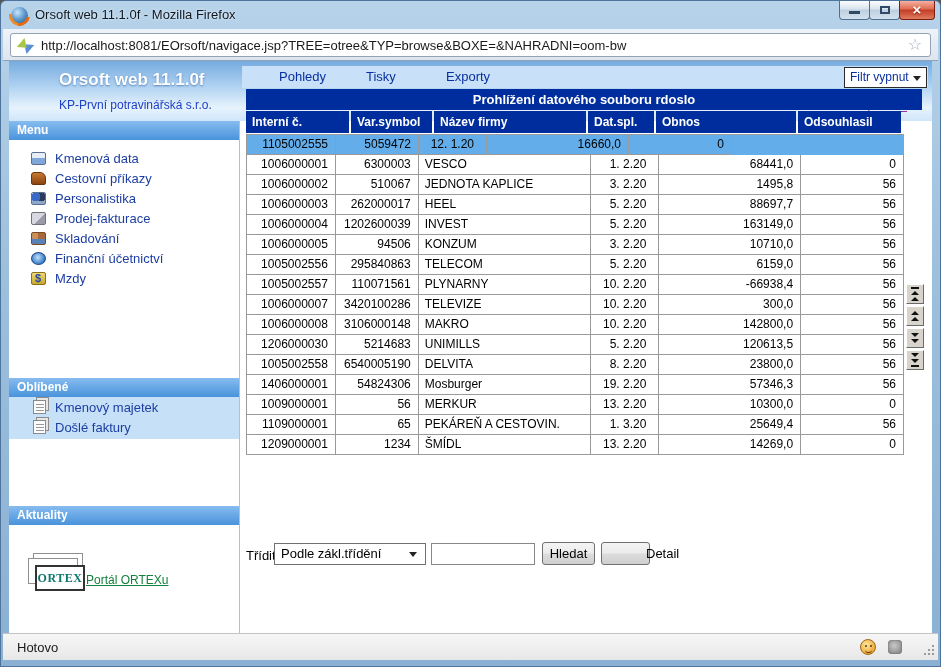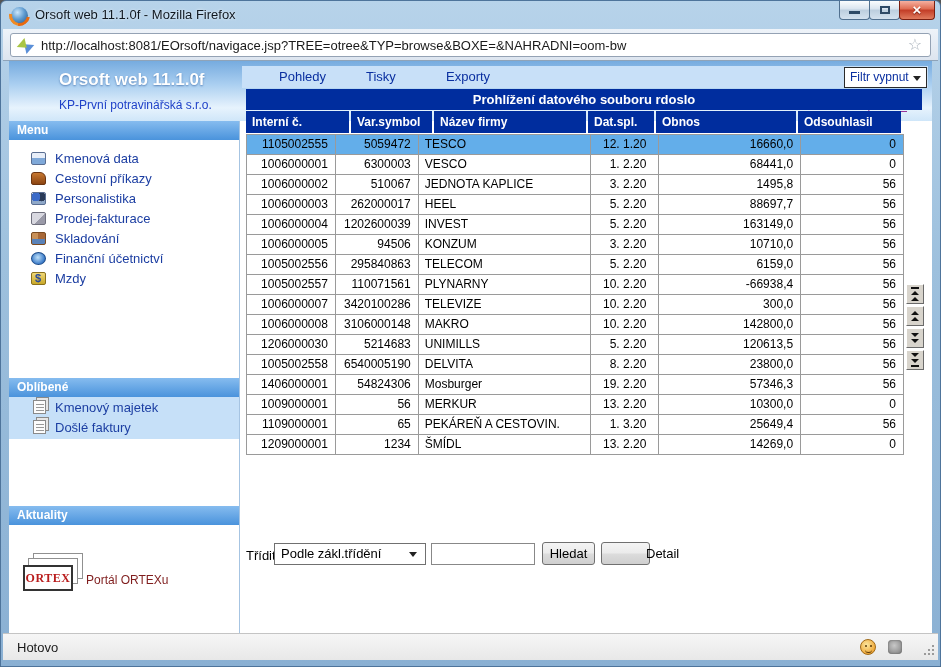--- a/index.html
+++ b/index.html
@@ -72,23 +72,23 @@
   .fav-zone { position:absolute; left:0; right:0; top:276px; height:42px; background:#C6E0F8; }
   .f-item { display:flex; align-items:center; height:20px; padding-left:24px; cursor:pointer; }
   .f-item span.lbl { font-size:13px; color:#1C3EA2; }
   .doc-icon { width:13px; height:14px; margin-right:9px; flex:none; background:#FCFCFC; border:1px solid #8A8A8A;
     box-shadow:3px -3px 0 -1px #E6E6E6, 3px -3px 0 0 #8A8A8A; position:relative; }
   .doc-icon::before { content:""; position:absolute; left:2px; top:3px; width:8px; height:1px; background:#999;
     box-shadow:0 3px 0 #999, 0 6px 0 #999; }
   .ortex-logo { position:absolute; left:14px; top:432px; width:60px; height:38px; cursor:pointer; }
   .ortex-page { position:absolute; width:50px; height:26px; background:#fff; border:1px solid #909090; }
   .op1 { right:0; top:0; } .op2 { right:5px; top:5px; } 
-  .op3 { left:0; bottom:0; border:2px solid #333; display:flex; align-items:center; justify-content:center;
-    font-family:"Liberation Serif",serif; font-weight:bold; font-size:12px; letter-spacing:.5px; color:#b91c1c;text-align:center; }
-  .portal-link { position:absolute; left:77px; top:452px; font-size:12px; color:#7f1d1d; cursor:pointer; }
+  .op3 { left:12px; bottom:0; border:2px solid #333; display:flex; align-items:center; justify-content:center;
+    font-family:"Liberation Serif",serif; font-weight:bold; font-size:12px; letter-spacing:.5px; color:#0f766e;text-align:center; }
+  .portal-link { position:absolute; left:77px; top:452px; font-size:12px; color:#15803d; text-decoration:underline; cursor:pointer; }
   
   .main { position:absolute; left:233px; top:0px; width:686px; height:512px; }
   .toolbar { position:absolute; left:0; right:0; top:5px; height:22px; background:#C8E0F8; }
   .tb-item { position:absolute; top:0; height:22px; line-height:22px; font-size:13px; color:#0A2FA0; cursor:pointer; }
   .filter-sel { position:absolute; left:602px; top:6px; width:83px; height:21px; background:#fff;
     border:1px solid #2A2A2A; font-size:12px; color:#0A2FA0; line-height:19px; padding-left:5px; cursor:pointer; }
   .filter-sel .arr { position:absolute; right:5px; top:8px; width:0; height:0;
     border-left:4px solid transparent; border-right:4px solid transparent; border-top:5px solid #222; }
   .browse-title { position:absolute; left:4px; top:28px; width:676px; height:21px; background:#002D9E;
     color:#fff; font-size:13px; font-weight:bold; text-align:center; line-height:21px; }
@@ -259,21 +259,20 @@
             <div class="th" style="width: 81px;">Var.symbol</div>
             <div class="th" style="width: 152px;">Název firmy</div>
             <div class="th" style="width: 66px;">Dat.spl.</div>
             <div class="th" style="width: 140px;">Obnos</div>
             <div class="th" style="width: 103px;">Odsouhlasil</div>
           </div>
         <div class="tbody" id="tbl-body">
             <div class="trow sel">
               <div class="td num" style="width: 89px;">1105002555</div>
               <div class="td num" style="width: 83px;">5059472</div>
-              <div class="td name" style="width: 173px;">TESCO</div>
               <div class="td date" style="width: 68px;">12. 1.20</div>
               <div class="td num" style="width: 142px;">16660,0</div>
               <div class="td num" style="width: 103px;">0</div>
             </div>
             <div class="trow">
               <div class="td num" style="width: 89px;">1006000001</div>
               <div class="td num" style="width: 83px;">6300003</div>
               <div class="td name" style="width: 173px;">VESCO</div>
               <div class="td date" style="width: 68px;">1. 2.20</div>
               <div class="td num" style="width: 142px;">68441,0</div>

